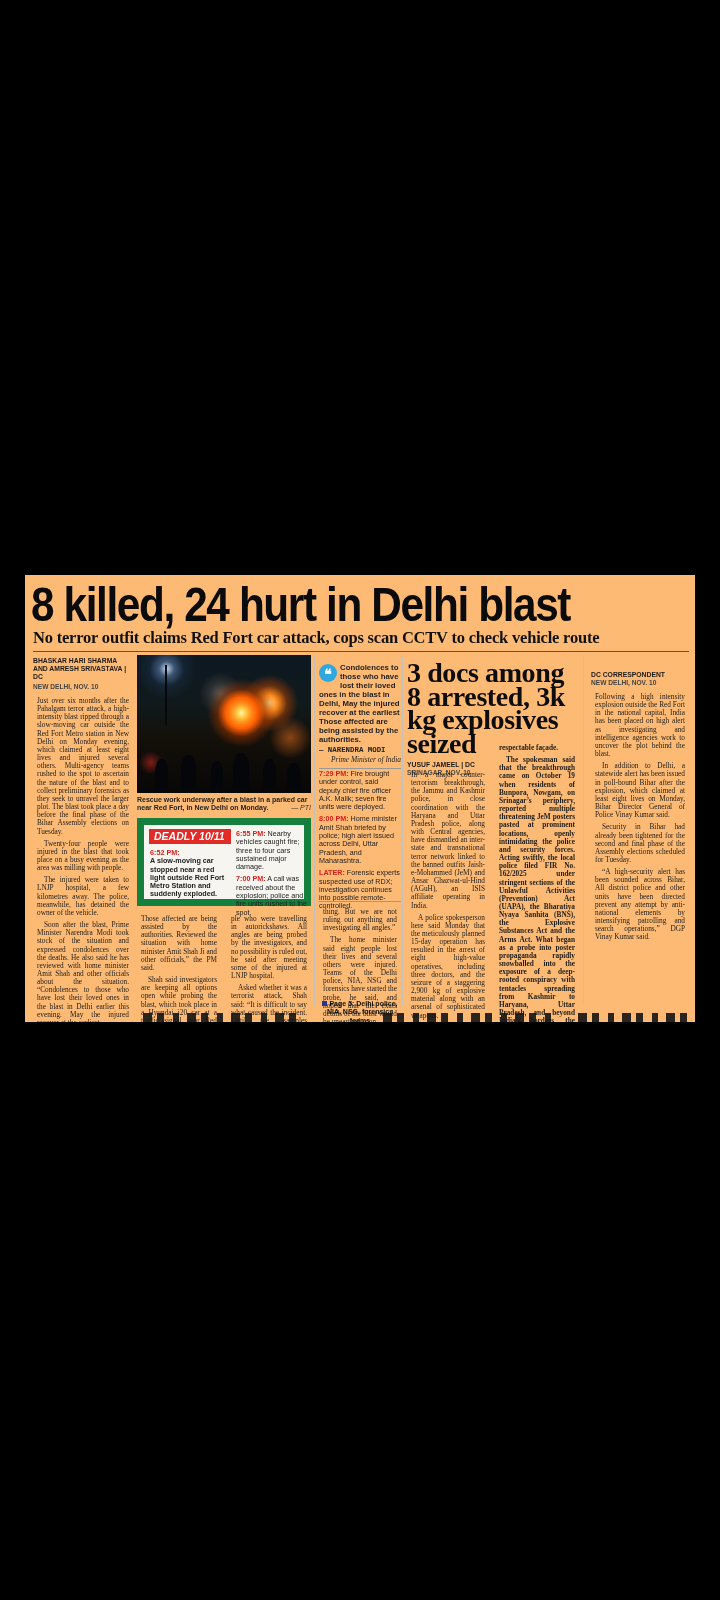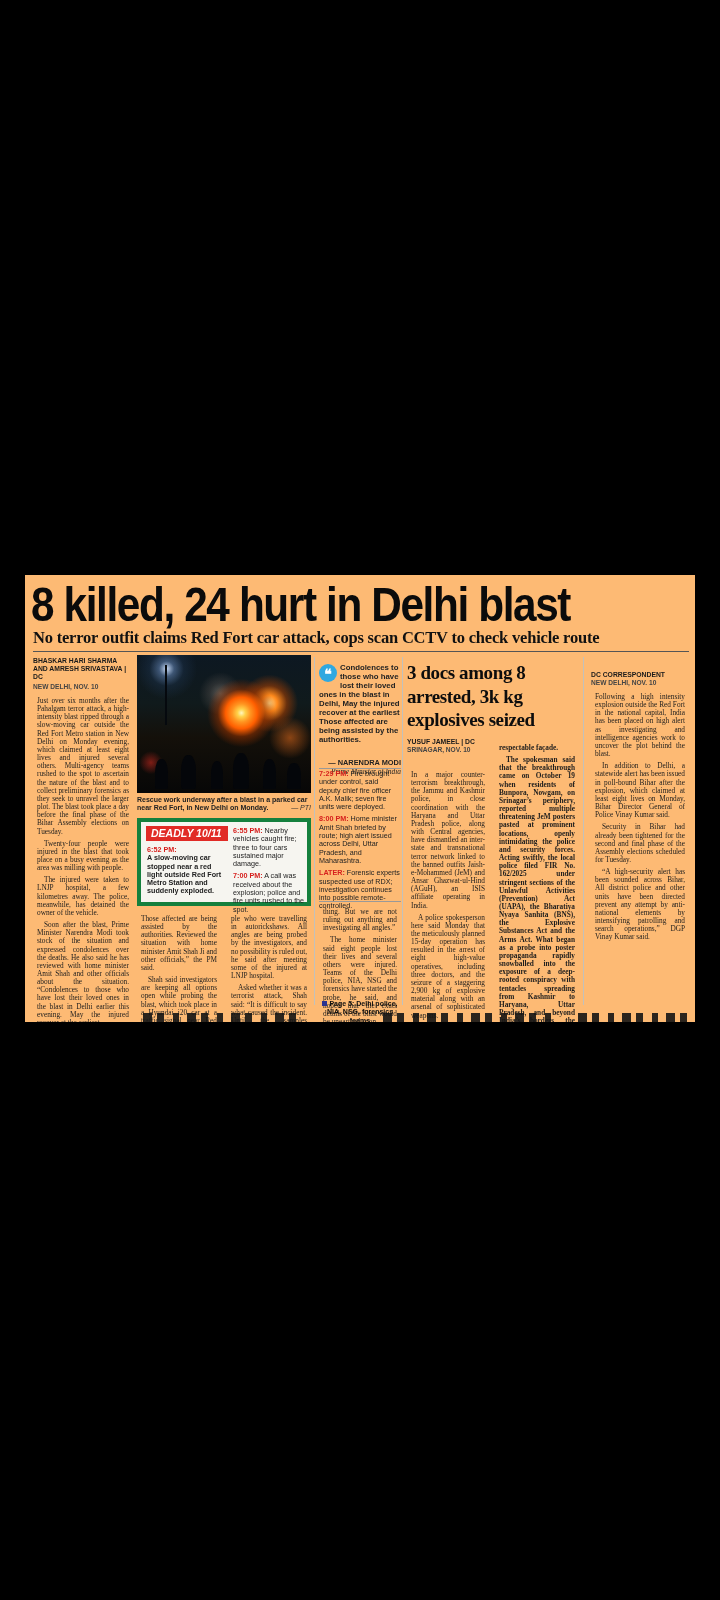--- a/index.html
+++ b/index.html
@@ -57,21 +57,21 @@
   
   .caption{
     position:absolute;left:112px;top:221px;width:174px;
     font-family:"Liberation Sans",sans-serif;font-size:7px;line-height:8.4px;
     font-weight:bold;color:#222;
   }
   .credit{font-weight:normal;font-style:italic;color:#333;float:right;}
   
   .tbox{
     position:absolute;left:112px;top:243px;width:174px;height:88px;
-    border:4px solid #15803d;background:#f6f5f0;box-sizing:border-box;
+    border:7px solid #15803d;background:#f6f5f0;box-sizing:border-box;
   }
   .ttitle{
     position:absolute;left:5px;top:4px;display:inline-block;
     background:#e12b26;color:#fff;font-family:"Liberation Sans",sans-serif;
     font-weight:bold;font-style:italic;font-size:10.5px;padding:1px 6px 2px 5px;
   }
   .titem{
     font-family:"Liberation Sans",sans-serif;font-size:7.2px;line-height:8.3px;
     color:#222;margin-bottom:4px;
   }
@@ -84,32 +84,32 @@
   .quote{
     position:absolute;left:0;top:6px;width:82px;
     font-family:"Liberation Sans",sans-serif;font-weight:bold;
     font-size:7.8px;line-height:9px;color:#222;
   }
   .qicon{
     float:left;width:18px;height:18px;border-radius:50%;
     background:#2fa8e0;color:#fff;text-align:center;line-height:22px;
     font-size:14px;margin:1px 3px 1px 0;font-family:"Liberation Serif",serif;
   }
-  .qattr{text-align:right;margin-top:14px;font-size:7.4px;}
+  .qattr{margin-top:2px;font-size:7.4px;font-family:Liberation Mono, monospace;}
   .qrole{text-align:right;font-style:italic;font-weight:normal;font-family:"Liberation Serif",serif;font-size:7.4px;}
   
   .pref{
     font-family:"Liberation Sans",sans-serif;font-weight:bold;font-size:7px;
     line-height:8.4px;color:#101010;text-align:center;
   }
   .sq{display:inline-block;width:5px;height:5px;background:#2c3390;margin-right:2px;}
   
   .h2{
     font-family:"Liberation Serif",serif;font-weight:bold;color:#0d0d0d;
-    font-size:19px;line-height:23.5px;letter-spacing:-0.4px;margin:0 0 6px 0;
+    font-size:28px;line-height:23.5px;letter-spacing:-0.4px;margin:0 0 6px 0;
   }
   .h3{
     font-family:"Liberation Serif",serif;font-weight:bold;color:#0d0d0d;
     font-size:20px;line-height:21.5px;letter-spacing:-0.3px;margin:0 0 6px 0;
   }
   .vrule{position:absolute;top:82px;width:1px;background:#c2c1bb;}
   
   .cut-strip{position:absolute;left:8px;bottom:0;width:656px;height:9px;overflow:hidden;}
   .cut-seg{
     position:absolute;top:0;height:9px;
@@ -191,21 +191,21 @@
       <div class="qrole">Prime Minister of India</div>
     </div>
     <div class="sep" style="position:absolute;top:107px;width:82px;"></div>
     <div class="tl-c4">
       <div class="titem">
         <b>7:29 PM:</b>
         <span>Fire brought under control, said deputy chief fire officer A.K. Malik; seven fire units were deployed.</span>
       </div>
       <div class="titem">
         <b>8:00 PM:</b>
-        <span>Home minister Amit Shah briefed by route; high alert issued across Delhi, Uttar Pradesh, and Maharashtra.</span>
+        <span>Home minister Amit Shah briefed by police; high alert issued across Delhi, Uttar Pradesh, and Maharashtra.</span>
       </div>
       <div class="titem">
         <b>LATER:</b>
         <span>Forensic experts suspected use of RDX; investigation continues into possible remote-controlled.</span>
       </div>
     </div>
     <div class="sep" style="position:absolute;top:240px;width:82px;"></div>
     <div class="body" style="position:absolute;top:247px;width:82px;">
       <p>thing. But we are not ruling out anything and investigating all angles.”</p>
       <p class="ind">The home minister said eight people lost their lives and several others were injured. Teams of the Delhi police, NIA, NSG and forensics have started the probe, he said, and hoped that the exact details of the blast would be unearthed soon.</p>

